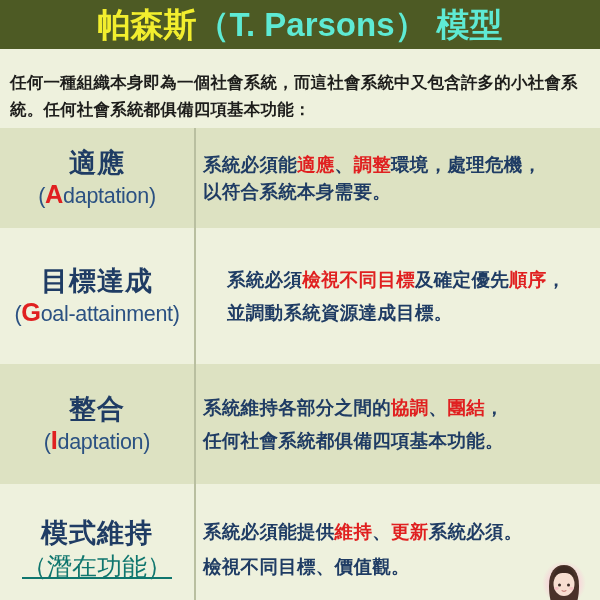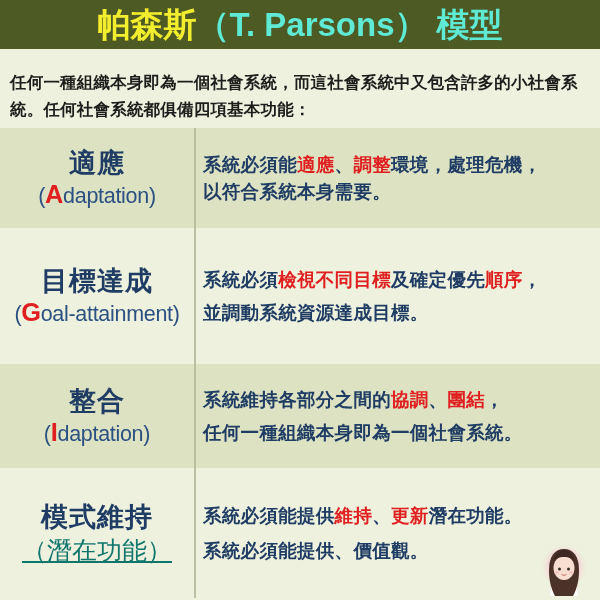--- a/index.html
+++ b/index.html
@@ -67,22 +67,22 @@
   }
   .row {
     display: flex;
     position: relative;
     align-items: stretch;
   }
   .row.shade-a { background: #dde2c2; }
   .row.shade-b { background: #eef1dd; }
 
   .row-1 { height: 100px; }
-  .row-2 { height: 136px; }
-  .row-3 { height: 104px; }
+  .row-2 { height: 136px; gap: 24px; }
+  .row-3 { height: 120px; }
   .row-4 { height: 130px; }
 
   .cell-left {
     flex: 0 0 196px;
     width: 196px;
     box-sizing: border-box;
     border-right: 2px solid #b9bfa0;
     display: flex;
     flex-direction: column;
     align-items: center;
@@ -208,32 +208,32 @@
 
     <div class="row row-3 shade-a">
       <div class="cell-left">
         <div class="term-cn">整合</div>
         <div class="term-en">
           <span>(</span><span class="initial">I</span><span>daptation</span><span>)</span>
         </div>
       </div>
       <div class="cell-right">
           <div class="desc-line"><span>系統維持各部分之間的</span><span class="hl">協調</span><span>、</span><span class="hl">團結</span><span>，</span></div>
-          <div class="desc-line"><span>任何一種組織本身即為一個社會系統。</span></div>
+          <div class="desc-line"><span>任何社會系統都俱備四項基本功能。</span></div>
         </div>
     </div>
 
     <div class="row row-4 shade-b">
       <div class="cell-left">
         <div class="term-cn">模式維持</div>
         <div class="term-sub">（潛在功能）</div>
       </div>
       <div class="cell-right">
-          <div class="desc-line"><span>系統必須能提供</span><span class="hl">維持</span><span>、</span><span class="hl">更新</span><span>潛在功能。</span></div>
-          <div class="desc-line"><span>系統必須能提供、價值觀。</span></div>
+          <div class="desc-line"><span>系統必須能提供</span><span class="hl">維持</span><span>、</span><span class="hl">更新</span><span>系統必須。</span></div>
+          <div class="desc-line"><span>檢視不同目標、價值觀。</span></div>
         </div>
 
       <div class="avatar-wrap">
         <svg class="avatar" viewBox="0 0 56 56">
           <defs>
             <radialGradient id="halo" cx="50%" cy="50%" r="50%">
               <stop offset="55%" stop-color="#f9cdd8"></stop>
               <stop offset="100%" stop-color="#f9cdd8" stop-opacity="0"></stop>
             </radialGradient>
             <clipPath id="cut">

